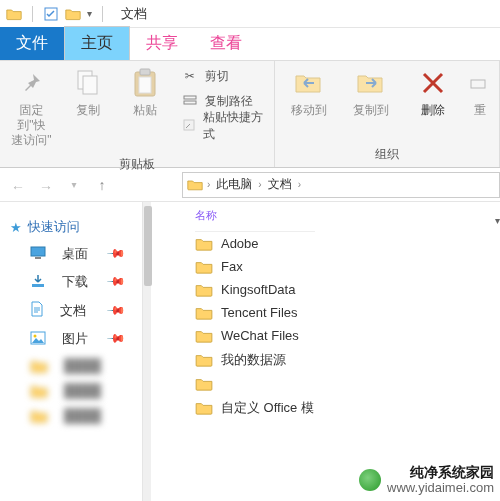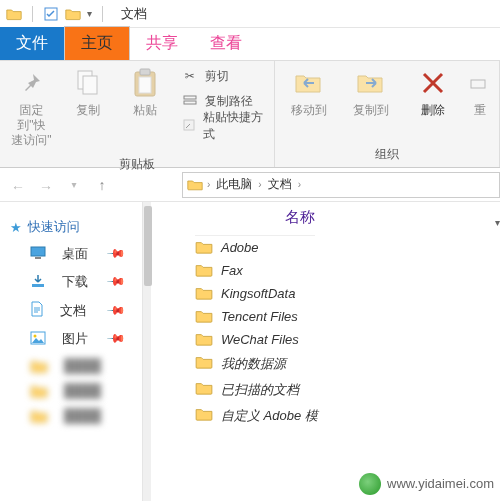--- a/index.html
+++ b/index.html
@@ -10,21 +10,21 @@
   .qat-icon { width: 16px; height: 16px; display: inline-flex; align-items: center; justify-content: center; }
   .folder-glyph { width: 16px; height: 14px; }
   .sep { width: 1px; height: 16px; background: #ccc; margin: 0 4px; }
   .chev { color: #666; font-size: 10px; }
   .titletext { margin-left: 8px; font-size: 13px; }
 
   
   .tabs { display: flex; align-items: flex-end; height: 32px; background: #fff; }
   .tab { padding: 6px 16px; font-size: 16px; cursor: pointer; }
   .tab.file { background: #1979ca; color: #fff; }
-  .tab.active { border: 1px solid #ccc; border-bottom: none; background: #f97316; }
+  .tab.active { border: 1px solid #ccc; border-bottom: none; background: #7dd3fc; }
   .tab.inactive { color: #ec4899; }
 
   
   .ribbon { display: flex; height: 108px; background: #f5f5f5; border-top: 1px solid #ddd; border-bottom: 1px solid #ccc; }
   .ribbon-group { display: flex; flex-direction: column; border-right: 1px solid #ddd; }
   .ribbon-group-body { flex: 1; display: flex; align-items: flex-start; padding: 4px 6px; gap: 6px; }
   .ribbon-group-label { text-align: center; font-size: 12px; color: #555; padding: 2px 0 4px; }
   .big-btn { display: flex; flex-direction: column; align-items: center; width: 56px; gap: 4px; padding: 2px 0; cursor: pointer; }
   .big-btn .icon-box { width: 32px; height: 32px; display: flex; align-items: center; justify-content: center; }
   .big-btn .lbl { font-size: 12px; text-align: center; line-height: 1.25; }
@@ -49,25 +49,25 @@
   .divider-thumb { position: absolute; left: 1px; top: 4px; width: 8px; height: 80px; background: #c8c8c8; border-radius: 2px; }
   .filepane { flex: 1; padding-left: 44px; display: flex; flex-direction: column; }
 
   .nav-group { padding-left: 10px; }
   .nav-head { display: flex; align-items: center; gap: 6px; font-size: 13px; color: #2f6fb5; padding: 4px 0; cursor: pointer; }
   .nav-head .star { color: #3d9bd8; }
   .nav-item { display: flex; align-items: center; gap: 16px; padding: 5px 0 5px 20px; font-size: 13px; cursor: pointer; }
   .nav-item .pin { margin-left: auto; margin-right: 18px; color: #7a7a7a; transform: rotate(45deg); font-size: 12px; }
   .nav-blur { filter: blur(3px); color: #888; }
 
-  .col-header { font-size: 15px; color: #4c1d95; padding: 6px 0 8px; border-bottom: 1px solid #eee; width: 120px; text-align: right; }
+  .col-header { font-size: 11px; color: #8b5cf6; padding: 6px 0 8px; border-bottom: 1px solid #eee; width: 120px; }
   .col-header::after { content: ""; }
   .col-header-row { display: flex; align-items: center; gap: 180px; }
   .col-header-chev { font-size: 10px; color: #666; padding-top: 6px; }
-  .file-row { display: flex; align-items: flex-start; gap: 8px; padding: 4px 0; font-size: 13px; cursor: pointer; font-style: italic; }
+  .file-row { display: flex; align-items: center; gap: 8px; padding: 4px 0; font-size: 13px; cursor: pointer; }
 
   
   .folder { width: 18px; height: 14px; display: inline-block; }
   .folder svg { width: 18px; height: 14px; }
 
   
   .watermark { position: absolute; right: 6px; bottom: 6px; display: flex; align-items: center; gap: 6px; }
   .wm-text { text-align: right; line-height: 1.1; }
   .wm-cn { font-size: 14px; font-weight: 600; color: #1a1a1a; }
   .wm-url { font-size: 13px; color: #666; }
@@ -331,30 +331,30 @@
         <div class="file-row">
           <span class="folder"><svg viewBox="0 0 20 16">
               <path d="M1 3h6l2 2h10v9a1 1 0 0 1-1 1H2a1 1 0 0 1-1-1z" fill="#ffd36b" stroke="#caa23a"></path>
             </svg></span>
           <span>我的数据源</span>
         </div>
         <div class="file-row">
           <span class="folder"><svg viewBox="0 0 20 16">
               <path d="M1 3h6l2 2h10v9a1 1 0 0 1-1 1H2a1 1 0 0 1-1-1z" fill="#ffd36b" stroke="#caa23a"></path>
             </svg></span>
-          <span>已扫描的文档</span>
-        </div>
-        <div class="file-row">
-          <span class="folder"><svg viewBox="0 0 20 16">
-              <path d="M1 3h6l2 2h10v9a1 1 0 0 1-1 1H2a1 1 0 0 1-1-1z" fill="#ffd36b" stroke="#caa23a"></path>
-            </svg></span>
-          <span>自定义 Adobe 模</span>
+        </div>
+        <div class="file-row">
+          <span class="folder"><svg viewBox="0 0 20 16">
+              <path d="M1 3h6l2 2h10v9a1 1 0 0 1-1 1H2a1 1 0 0 1-1-1z" fill="#ffd36b" stroke="#caa23a"></path>
+            </svg></span>
+          <span>自定义 Office 模</span>
         </div>
       </div>
   </div>
 </div>
 
 <div class="watermark">
   <div class="wm-ico"></div>
   <div class="wm-text">
+    <div class="wm-cn">纯净系统家园</div>
     <div class="wm-url">www.yidaimei.com</div>
   </div>
 </div>
 
 </body></html>

